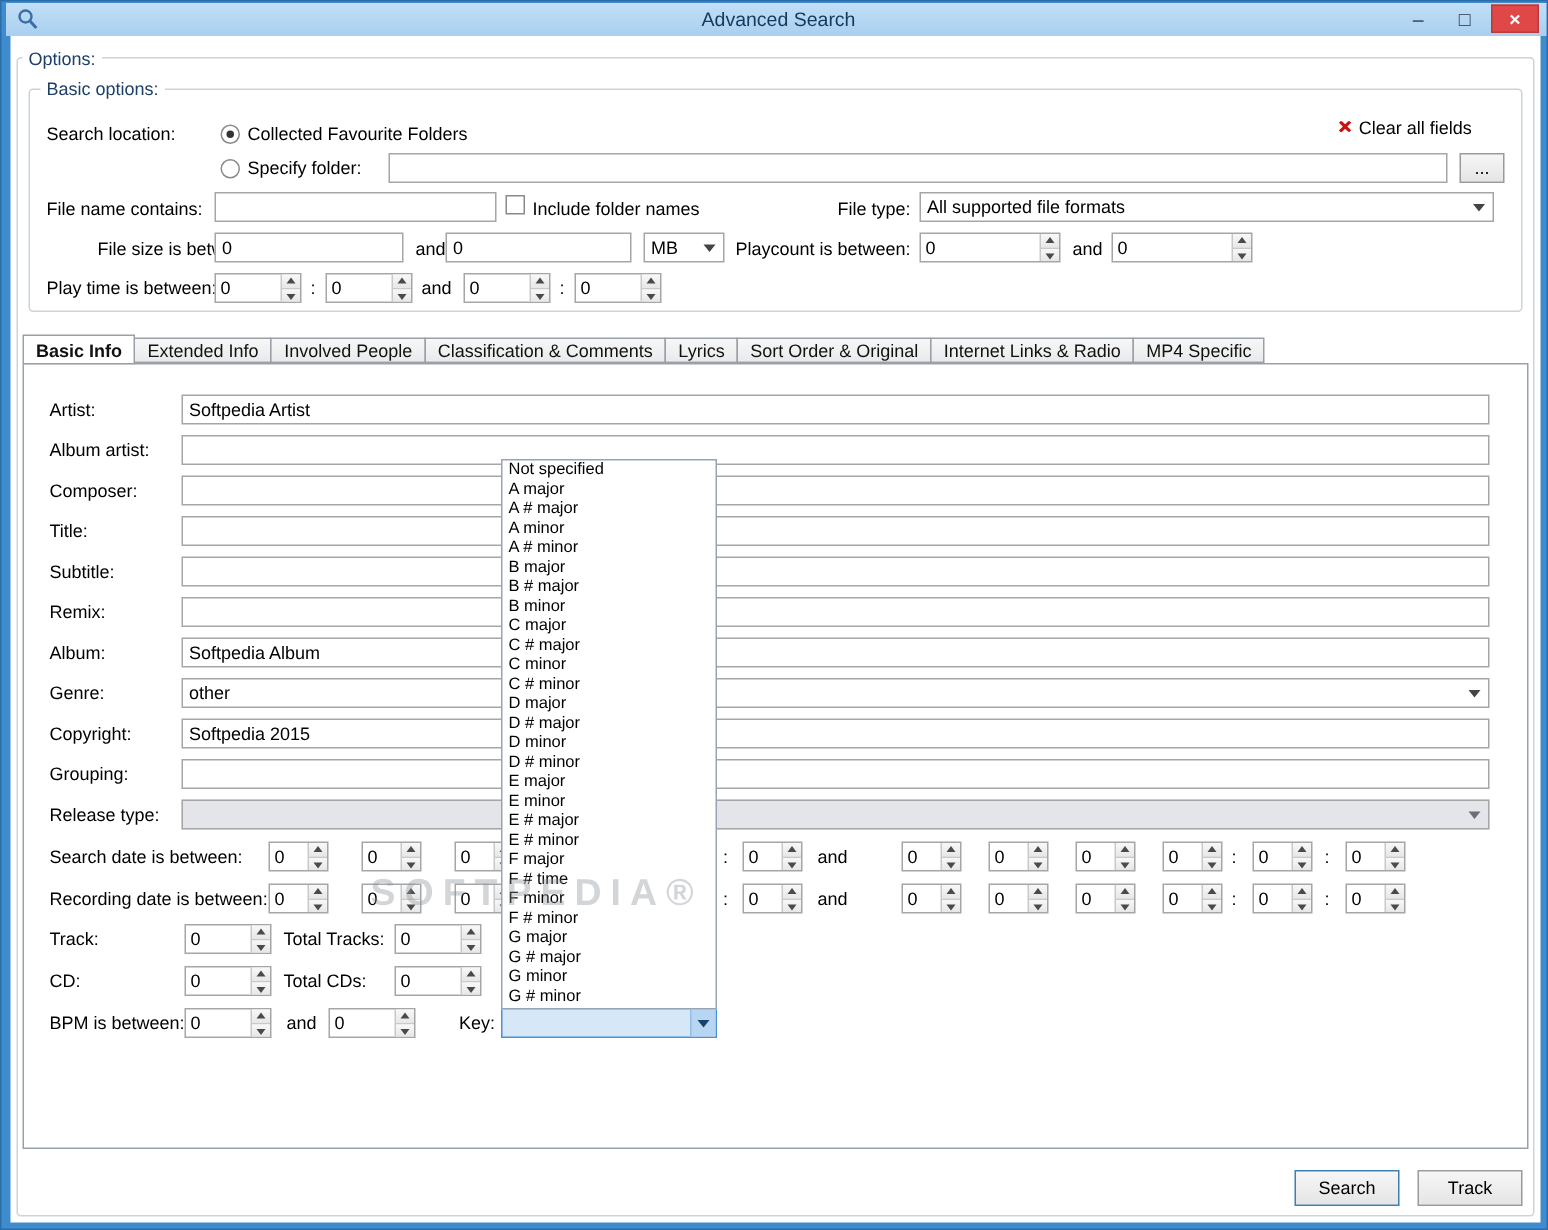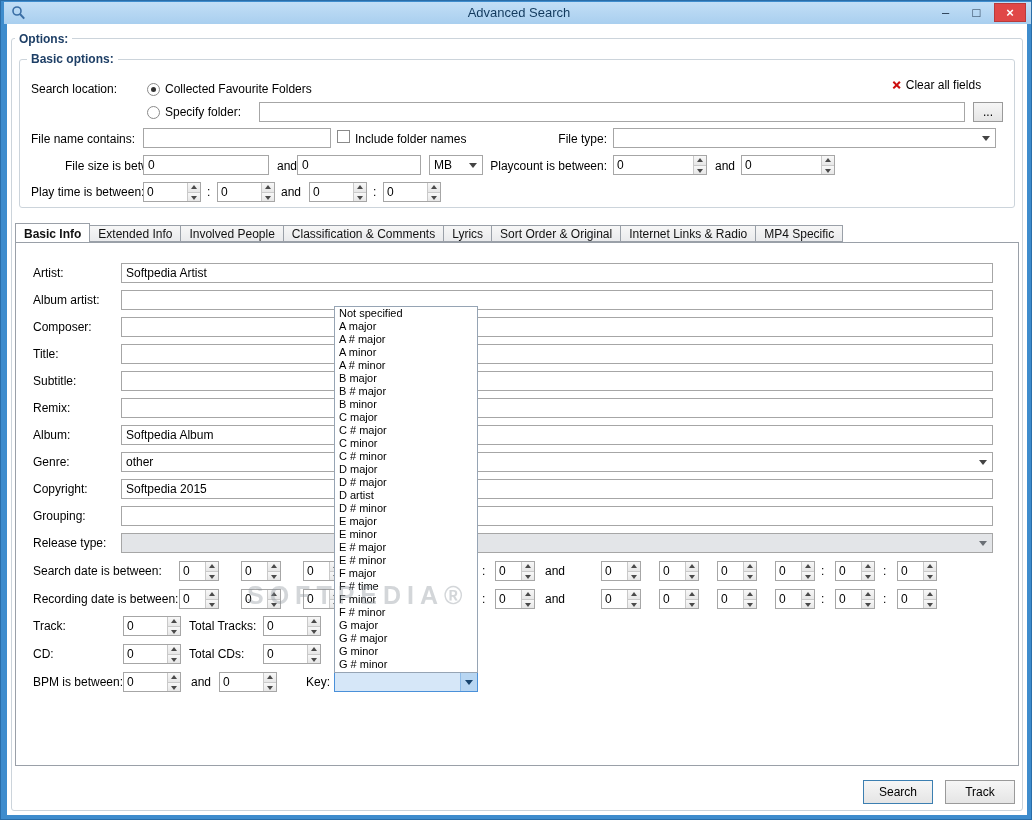--- a/index.html
+++ b/index.html
@@ -13,21 +13,21 @@
   .titlebar { position:absolute; left:3px; top:1px; width:1030px; height:22px;
               background:linear-gradient(#c2def6,#a9cfef); }
   .title-icon { position:absolute; left:7px; top:3px; }
   .title-text { position:absolute; left:0; right:0; top:3px; text-align:center; font-size:13px; color:#123a5e; }
   .caption-buttons { position:absolute; right:8px; top:1px; display:flex; gap:4px; align-items:flex-start; }
   .cap-btn { width:27px; height:19px; display:flex; align-items:center; justify-content:center;
              font-size:13px; color:#20344a; cursor:pointer; }
   .cap-btn.close { width:32px; background:#e04747; border:1px solid #b83a3a; color:#fff; font-weight:bold; }
 
   .groupbox { position:absolute; border:1px solid #ccd4db; border-radius:3px; background:transparent; }
-  .group-label { position:absolute; font-size:12px; font-weight:bold; color:#1e3f66; background:#fff; padding:0 4px; white-space:nowrap; z-index:2; }
+  .group-label { position:absolute; font-size:12px; font-weight:normal; color:#1e3f66; background:#fff; padding:0 4px; white-space:nowrap; z-index:2; }
 
   .lbl { position:absolute; font-size:12px; color:#000; white-space:nowrap; }
   .lbl-r { text-align:right; display:inline-block; }
 
   .tinput { position:absolute; height:20px; border:1px solid #a6a6a6; background:#fff;
             font-family:inherit; font-size:12px; color:#000; padding:1px 4px; outline:none; }
 
   .combo { position:absolute; height:20px; border:1px solid #a6a6a6; background:#fff; }
   .combo-val { position:absolute; left:4px; top:2px; right:19px; font-size:12px; white-space:nowrap; overflow:hidden; }
   .combo-arrow { position:absolute; top:0; bottom:0; right:0; width:17px; }
@@ -121,20 +121,21 @@
   <span class="lbl" style="left:164px;top:104px;">Specify folder:</span>
   <input class="tinput" style="left: 258px; top: 101px; width: 706px;" value="">
   <button class="btn" style="left:972px;top:101px;width:30px;height:20px;">...</button>
 
   <span class="lbl" style="left:30px;top:131px;">File name contains:</span>
   <input class="tinput" style="left: 142px; top: 127px; width: 188px;" value="">
   <span class="checkbox" style="left:336px;top:129px;"></span>
   <span class="lbl" style="left:354px;top:131px;">Include folder names</span>
   <span class="lbl lbl-r" style="left:500px;top:131px;width:106px;">File type:</span>
   <div class="combo" style="left:612px;top:127px;width:383px;">
+    <span class="combo-val">All supported file formats</span>
     <span class="combo-arrow"></span>
   </div>
 
   <span class="lbl" style="left:30px;top:158px;margin-left:34px;">File size is between:</span>
   <input class="tinput" style="left: 142px; top: 154px; width: 126px;" value="0">
   <span class="lbl" style="left:276px;top:158px;">and</span>
   <input class="tinput" style="left: 296px; top: 154px; width: 124px;" value="0">
   <div class="combo" style="left:428px;top:154px;width:54px;">
     <span class="combo-val">MB</span>
     <span class="combo-arrow"></span>
@@ -490,21 +491,21 @@
       <div class="dd-item">A # minor</div>
       <div class="dd-item">B major</div>
       <div class="dd-item">B # major</div>
       <div class="dd-item">B minor</div>
       <div class="dd-item">C major</div>
       <div class="dd-item">C # major</div>
       <div class="dd-item">C minor</div>
       <div class="dd-item">C # minor</div>
       <div class="dd-item">D major</div>
       <div class="dd-item">D # major</div>
-      <div class="dd-item">D artist</div>
+      <div class="dd-item">D minor</div>
       <div class="dd-item">D # minor</div>
       <div class="dd-item">E major</div>
       <div class="dd-item">E minor</div>
       <div class="dd-item">E # major</div>
       <div class="dd-item">E # minor</div>
       <div class="dd-item">F major</div>
       <div class="dd-item">F # time</div>
       <div class="dd-item">F minor</div>
       <div class="dd-item">F # minor</div>
       <div class="dd-item">G major</div>

